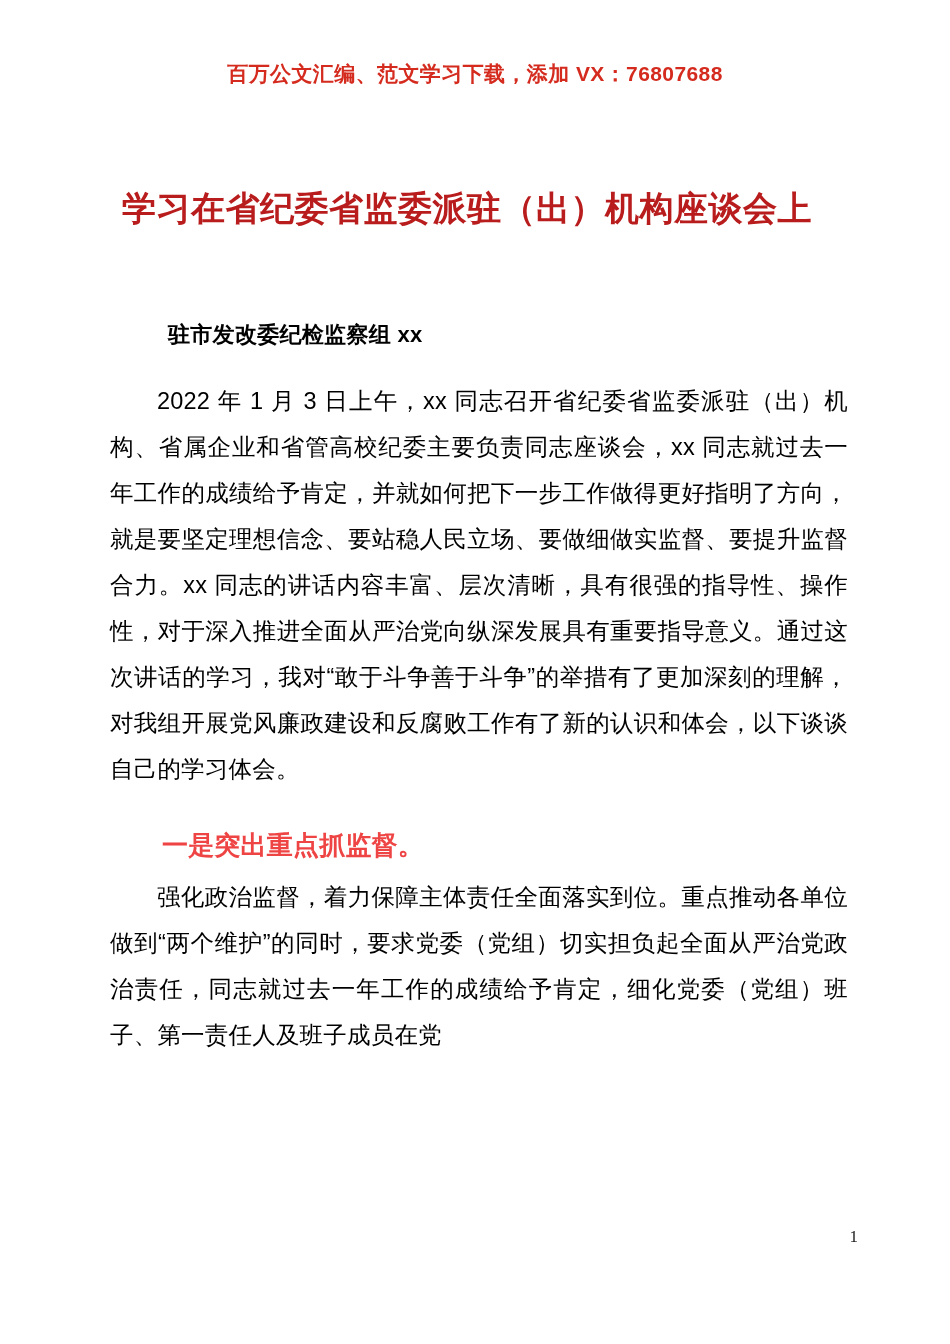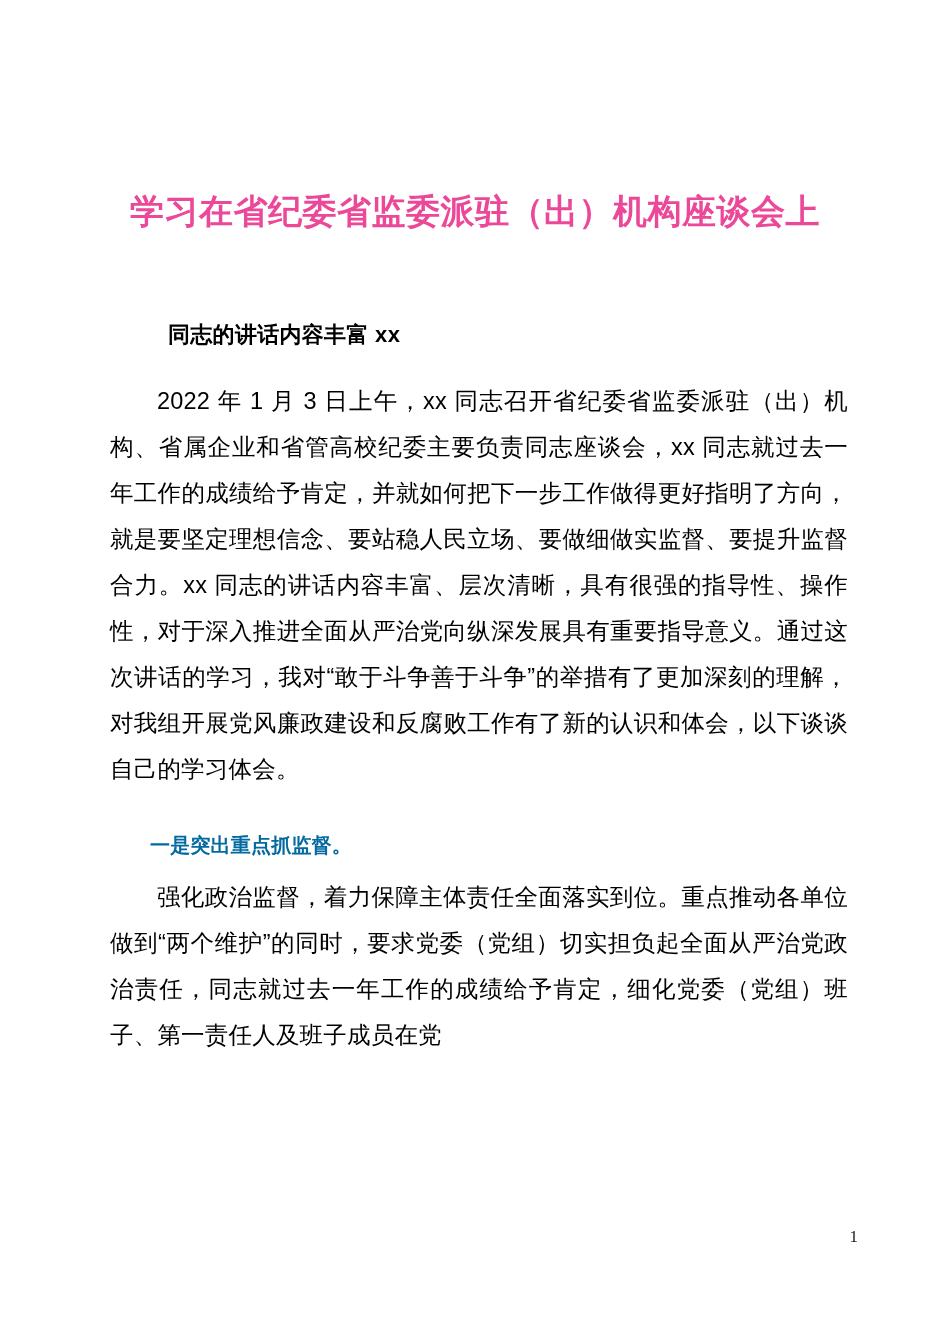--- a/index.html
+++ b/index.html
@@ -36,28 +36,29 @@
     font-weight: 600;
     letter-spacing: 0.4px;
     line-height: 1.3;
     white-space: nowrap;
   }
 
   
   .doc-title {
     position: absolute;
     top: 186px;
-    left: 95px;
+    left: 87px;
     width: 760px;
     text-align: center;
     font-size: 34px;
     font-weight: bold;
     line-height: 1.5;
     letter-spacing: 0.5px;
-    color: #ec4899;
+    color: #b91c1c;
+    font-family: Liberation Mono, monospace;
   }
   .doc-title .title-line {
     display: block;
   }
 
   
   .byline {
     position: absolute;
     top: 320px;
     left: 168px;
@@ -81,25 +82,25 @@
     text-align: justify;
     text-justify: inter-ideograph;
     text-indent: 2em;
     margin: 0 0 0 0;
     letter-spacing: 0.2px;
     color: #000;
   }
 
   
   .section-heading {
-    font-size: 20px;
+    font-size: 26px;
     line-height: 46px;
     text-indent: 2em;
     font-weight: bold;
-    color: #0369a1;
+    color: #ef4444;
     margin: 16px 0 6px 0;
     letter-spacing: 0.2px;
   }
 
   .spacer-sm { height: 14px; }
 
   
   .page-number {
     position: absolute;
     top: 1227px;
@@ -111,26 +112,27 @@
     font-size: 17px;
     color: #1a1a1a;
     font-family: "Liberation Serif", "DejaVu Serif", serif;
   }
 </style>
 </head>
 <body>
 
 <div class="page">
 
+  <div class="promo-banner">百万公文汇编、范文学习下载，添加 VX：76807688</div>
 
   <div class="doc-title">
     <span class="title-line">学习在省纪委省监委派驻（出）机构座谈会上</span>
   </div>
 
-  <div class="byline">同志的讲话内容丰富 xx</div>
+  <div class="byline">驻市发改委纪检监察组 xx</div>
 
   <div class="body-block">
 
     <p class="para">2022 年 1 月 3 日上午，xx 同志召开省纪委省监委派驻（出）机构、省属企业和省管高校纪委主要负责同志座谈会，xx 同志就过去一年工作的成绩给予肯定，并就如何把下一步工作做得更好指明了方向，就是要坚定理想信念、要站稳人民立场、要做细做实监督、要提升监督合力。xx 同志的讲话内容丰富、层次清晰，具有很强的指导性、操作性，对于深入推进全面从严治党向纵深发展具有重要指导意义。通过这次讲话的学习，我对“敢于斗争善于斗争”的举措有了更加深刻的理解，对我组开展党风廉政建设和反腐败工作有了新的认识和体会，以下谈谈自己的学习体会。</p>
 
     <div class="spacer-sm"></div>
 
     <p class="section-heading">一是突出重点抓监督。</p>
 
     <p class="para">强化政治监督，着力保障主体责任全面落实到位。重点推动各单位做到“两个维护”的同时，要求党委（党组）切实担负起全面从严治党政治责任，同志就过去一年工作的成绩给予肯定，细化党委（党组）班子、第一责任人及班子成员在党</p>

